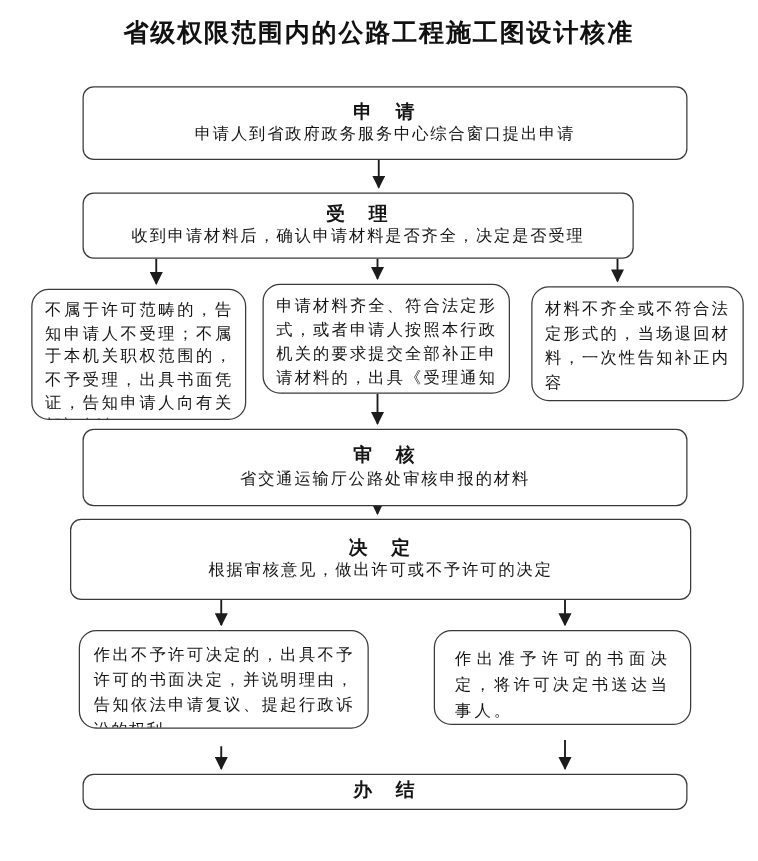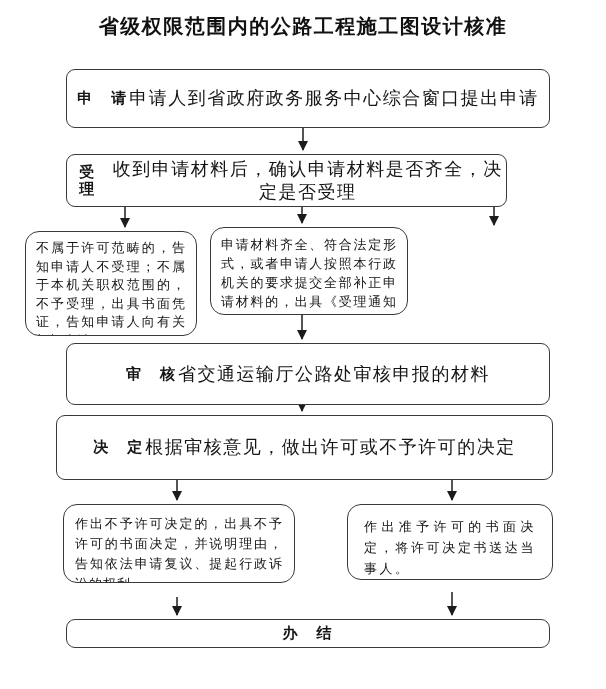--- a/index.html
+++ b/index.html
@@ -30,34 +30,34 @@
   }
   .node {
     position: absolute;
     box-sizing: border-box;
     background: #ffffff;
     border: 1.5px solid #3a3a3a;
     border-radius: 9px;
   }
   .node.stage {
     display: flex;
-    flex-direction: row;
+    flex-direction: column;
     justify-content: center;
     align-items: center;
     gap: 1px;
     text-align: center;
   }
   .stage .heading {
     font-weight: bold;
     font-size: 15px;
     letter-spacing: 2px;
     line-height: 1.1;
   }
   .stage .body {
-    font-size: 18px;
+    font-size: 13px;
     letter-spacing: 1.5px;
     line-height: 1.25;
   }
   .node.branch {
     border-radius: 14px;
     padding: 7px 10px;
     font-size: 13px;
     letter-spacing: 1px;
     line-height: 18.5px;
     text-align: justify;
@@ -112,20 +112,23 @@
   </div>
 
   <div class="node branch" style="left:25px; top:231px; width:172px; height:105px;">
     <span>不属于许可范畴的，告知申请人不受理；不属于本机关职权范围的，不予受理，出具书面凭证，告知申请人向有关部门申请</span>
   </div>
 
   <div class="node branch" style="left:210px; top:227px; width:198px; height:88px; line-height:19px;">
     <span>申请材料齐全、符合法定形式，或者申请人按照本行政机关的要求提交全部补正申请材料的，出具《受理通知书》</span>
   </div>
 
+  <div class="node branch" style="left:425px; top:229px; width:170px; height:92px; line-height:19.5px; letter-spacing:1.6px;">
+    <span>材料不齐全或不符合法定形式的，当场退回材料，一次性告知补正内容</span>
+  </div>
 
   <div class="node stage" style="left:66px; top:343px; width:484px; height:62px;">
     <div class="heading">审　核</div>
     <div class="body">省交通运输厅公路处审核申报的材料</div>
   </div>
 
   <div class="node stage" style="left:56px; top:415px; width:497px; height:65px;">
     <div class="heading">决　定</div>
     <div class="body">根据审核意见，做出许可或不予许可的决定</div>
   </div>

